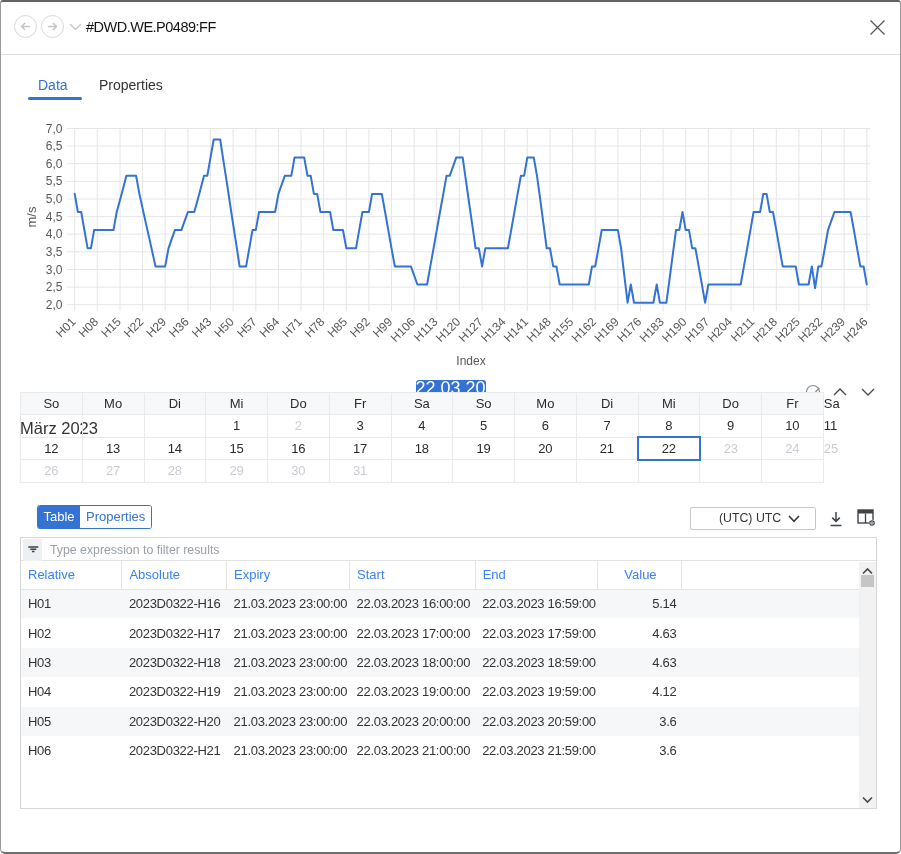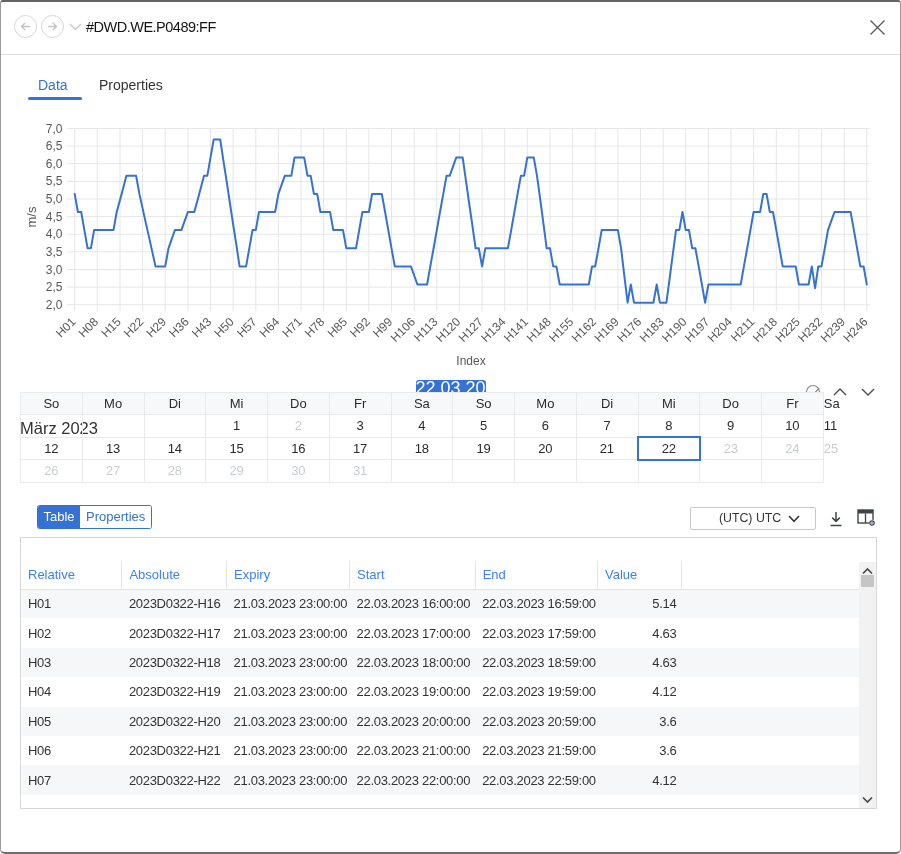--- a/index.html
+++ b/index.html
@@ -31,21 +31,21 @@
 .dd svg { position:absolute; right:15px; top:7px; }
 .ic-dl { position:absolute; left:828px; top:511px; }
 .ic-tbl { position:absolute; left:857px; top:509px; }
 .wrap { position:absolute; left:20px; top:537px; width:857px; height:271.5px; border:1px solid #d7d7d7; }
 .fbar { position:absolute; left:0; top:0; width:100%; height:23px; border-bottom:1px solid #e2e2e2; background:#fff; }
 .fico { position:absolute; left:1.5px; top:0.5px; width:19.5px; height:22px; background:#edeff2; }
 .fph { position:absolute; left:29px; top:4.5px; font-size:12.3px; color:#9aa0a6; }
 table.grid { position:absolute; left:0; top:23px; width:838px; border-collapse:collapse; table-layout:fixed; }
 table.grid th { font-size:13px; white-space:nowrap; overflow:hidden; font-weight:normal; color:#3b82f6; text-align:left; height:28px;
   border-bottom:1px solid #e4e4e4; border-right:1px solid #e4e4e4; padding-left:7px; }
-table.grid th.c6 { text-align:left; padding-right:5px; }
+table.grid th.c6 { text-align:center; padding-right:5px; }
 table.grid th.c7 { border-right:none; }
 table.grid td { font-size:13px; white-space:nowrap; overflow:hidden; color:#333; height:29.4px; padding-left:7px; letter-spacing:-0.3px; }
 table.grid td.c6 { text-align:right; padding-right:5px; }
 table.grid tr.alt td { background:#f6f7f9; }
 .sb { position:absolute; right:0; top:24px; width:17px; height:245.5px; background:#f2f2f2; }
 .sb .thumb { position:absolute; left:2px; top:13px; width:13px; height:11.5px; background:#c5c5c5; }
 .x { position:absolute; left:869px; top:19px; }
 </style></head>
 <body>
 <div class="hdr">
@@ -282,20 +282,26 @@
   </svg>
 <svg class="ic-tbl" width="20" height="18" viewBox="0 0 20 18">
   <rect x="1" y="1" width="15" height="13" fill="none" stroke="#3f434a" stroke-width="1.4"></rect>
   <rect x="1" y="1" width="15" height="3.5" fill="#3f434a"></rect>
   <line x1="8.5" y1="4.5" x2="8.5" y2="14" stroke="#3f434a" stroke-width="1.3"></line>
   <circle cx="15" cy="14" r="3.2" fill="#fff"></circle>
   <circle cx="15" cy="14" r="2.2" fill="none" stroke="#3f434a" stroke-width="1.2"></circle>
   <circle cx="15" cy="14" r="0.8" fill="#3f434a"></circle>
 </svg>
 <div class="wrap">
+  <div class="fbar">
+    <div class="fico"><svg width="20" height="22" viewBox="0 0 20 22">
+          <path d="M5.3 8h10M7.3 10.2h6M8.9 12.4h2.6" stroke="#3c4147" stroke-width="1.5"></path>
+        </svg></div>
+    <div class="fph">Type expression to filter results</div>
+  </div>
   <table class="grid">
     <colgroup>
         <col style="width:100.9px">
         <col style="width:104.7px">
         <col style="width:123px">
         <col style="width:125.6px">
         <col style="width:122.3px">
         <col style="width:84px">
         <col>
       </colgroup>
@@ -356,29 +362,20 @@
         </tr>
 <tr>
           <td class="c1">H06</td>
           <td class="c2">2023D0322-H21</td>
           <td class="c3">21.03.2023 23:00:00</td>
           <td class="c4">22.03.2023 21:00:00</td>
           <td class="c5">22.03.2023 21:59:00</td>
           <td class="c6">3.6</td>
           <td class="c7"></td>
         </tr>
-<tr class="alt">
-          <td class="c1">H07</td>
-          <td class="c2">2023D0322-H22</td>
-          <td class="c3">21.03.2023 23:00:00</td>
-          <td class="c4">22.03.2023 22:00:00</td>
-          <td class="c5">22.03.2023 22:59:00</td>
-          <td class="c6">4.12</td>
-          <td class="c7"></td>
-        </tr>
   </tbody>
     </table>
   <div class="sb">
     <svg style="position:absolute;left:2px;top:5px" width="13" height="9" viewBox="0 0 13 9">
         <path d="M2 6.5 6.5 2 11 6.5" stroke="#4a4a4a" stroke-width="1.7" fill="none"></path>
       </svg>
     <div class="thumb"></div>
     <svg style="position:absolute;left:2px;top:233px" width="13" height="9" viewBox="0 0 13 9">
         <path d="M2 2.5 6.5 7 11 2.5" stroke="#4a4a4a" stroke-width="1.7" fill="none"></path>
       </svg>

